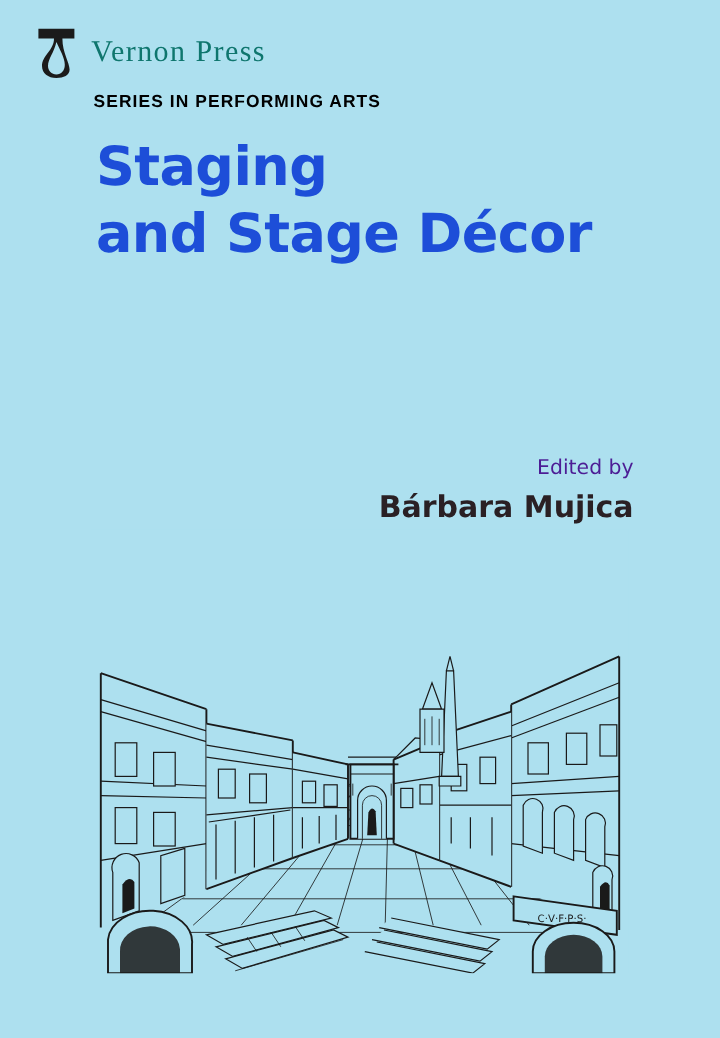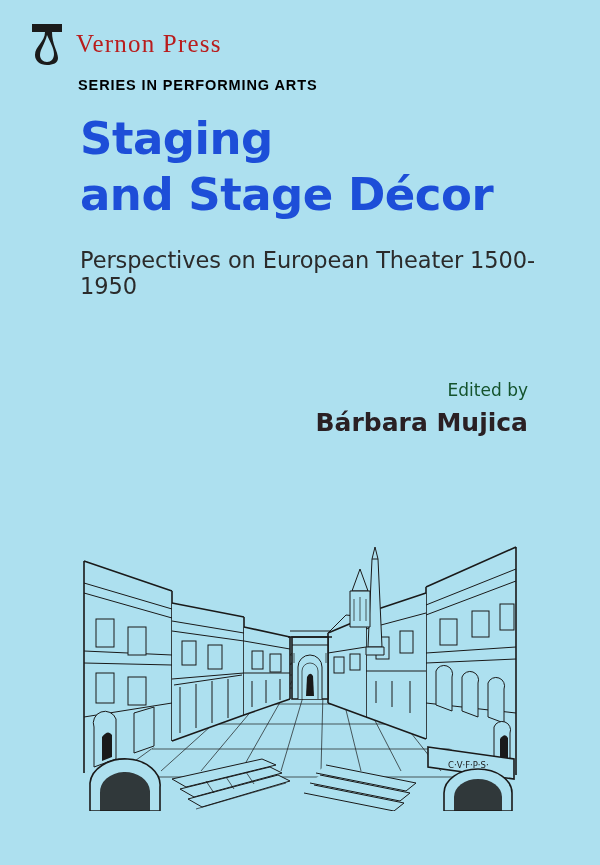--- a/index.html
+++ b/index.html
@@ -33,21 +33,21 @@
   .pub-logo {
     width: 38px;
     height: 44px;
     flex: 0 0 38px;
     position: relative;
   }
   .pub-name {
     font-family: "Liberation Serif", serif;
     font-size: 25px;
     letter-spacing: 1.2px;
-    color: #b91c1c;
+    color: #0f766e;
     white-space: nowrap;
   }
   .pub-series {
     margin-top: 11px;
     margin-left: 50px;
     font-family: "Liberation Sans", sans-serif;
     font-size: 14.5px;
     font-weight: bold;
     letter-spacing: 0.9px;
     color: #000000;
@@ -81,21 +81,21 @@
   
   .editor-block {
     position: absolute;
     right: 72px;
     top: 380px;
     text-align: right;
   }
   .edited-by {
     font-family: "DejaVu Sans", sans-serif;
     font-size: 17px;
-    color: #14532d;
+    color: #4c1d95;
   }
   .editor-name {
     margin-top: 8px;
     font-family: "DejaVu Sans", sans-serif;
     font-size: 25px;
     font-weight: bold;
     color: #2a2024;
   }
   
   .illustration {
@@ -125,21 +125,20 @@
         </svg>
       </span>
       <span class="pub-name">Vernon Press</span>
     </div>
     <div class="pub-series">SERIES IN PERFORMING ARTS</div>
   </div>
 
   <div class="title-block">
     <h1 class="title-line">Staging</h1>
     <h1 class="title-line second">and Stage Décor</h1>
-    <div class="subtitle">Perspectives on European Theater 1500-1950</div>
   </div>
 
   <div class="editor-block">
     <div class="edited-by">Edited by</div>
     <div class="editor-name">Bárbara Mujica</div>
   </div>
 
   <div class="illustration">
     <svg viewBox="0 0 448 370" aria-hidden="true">
       <defs>

